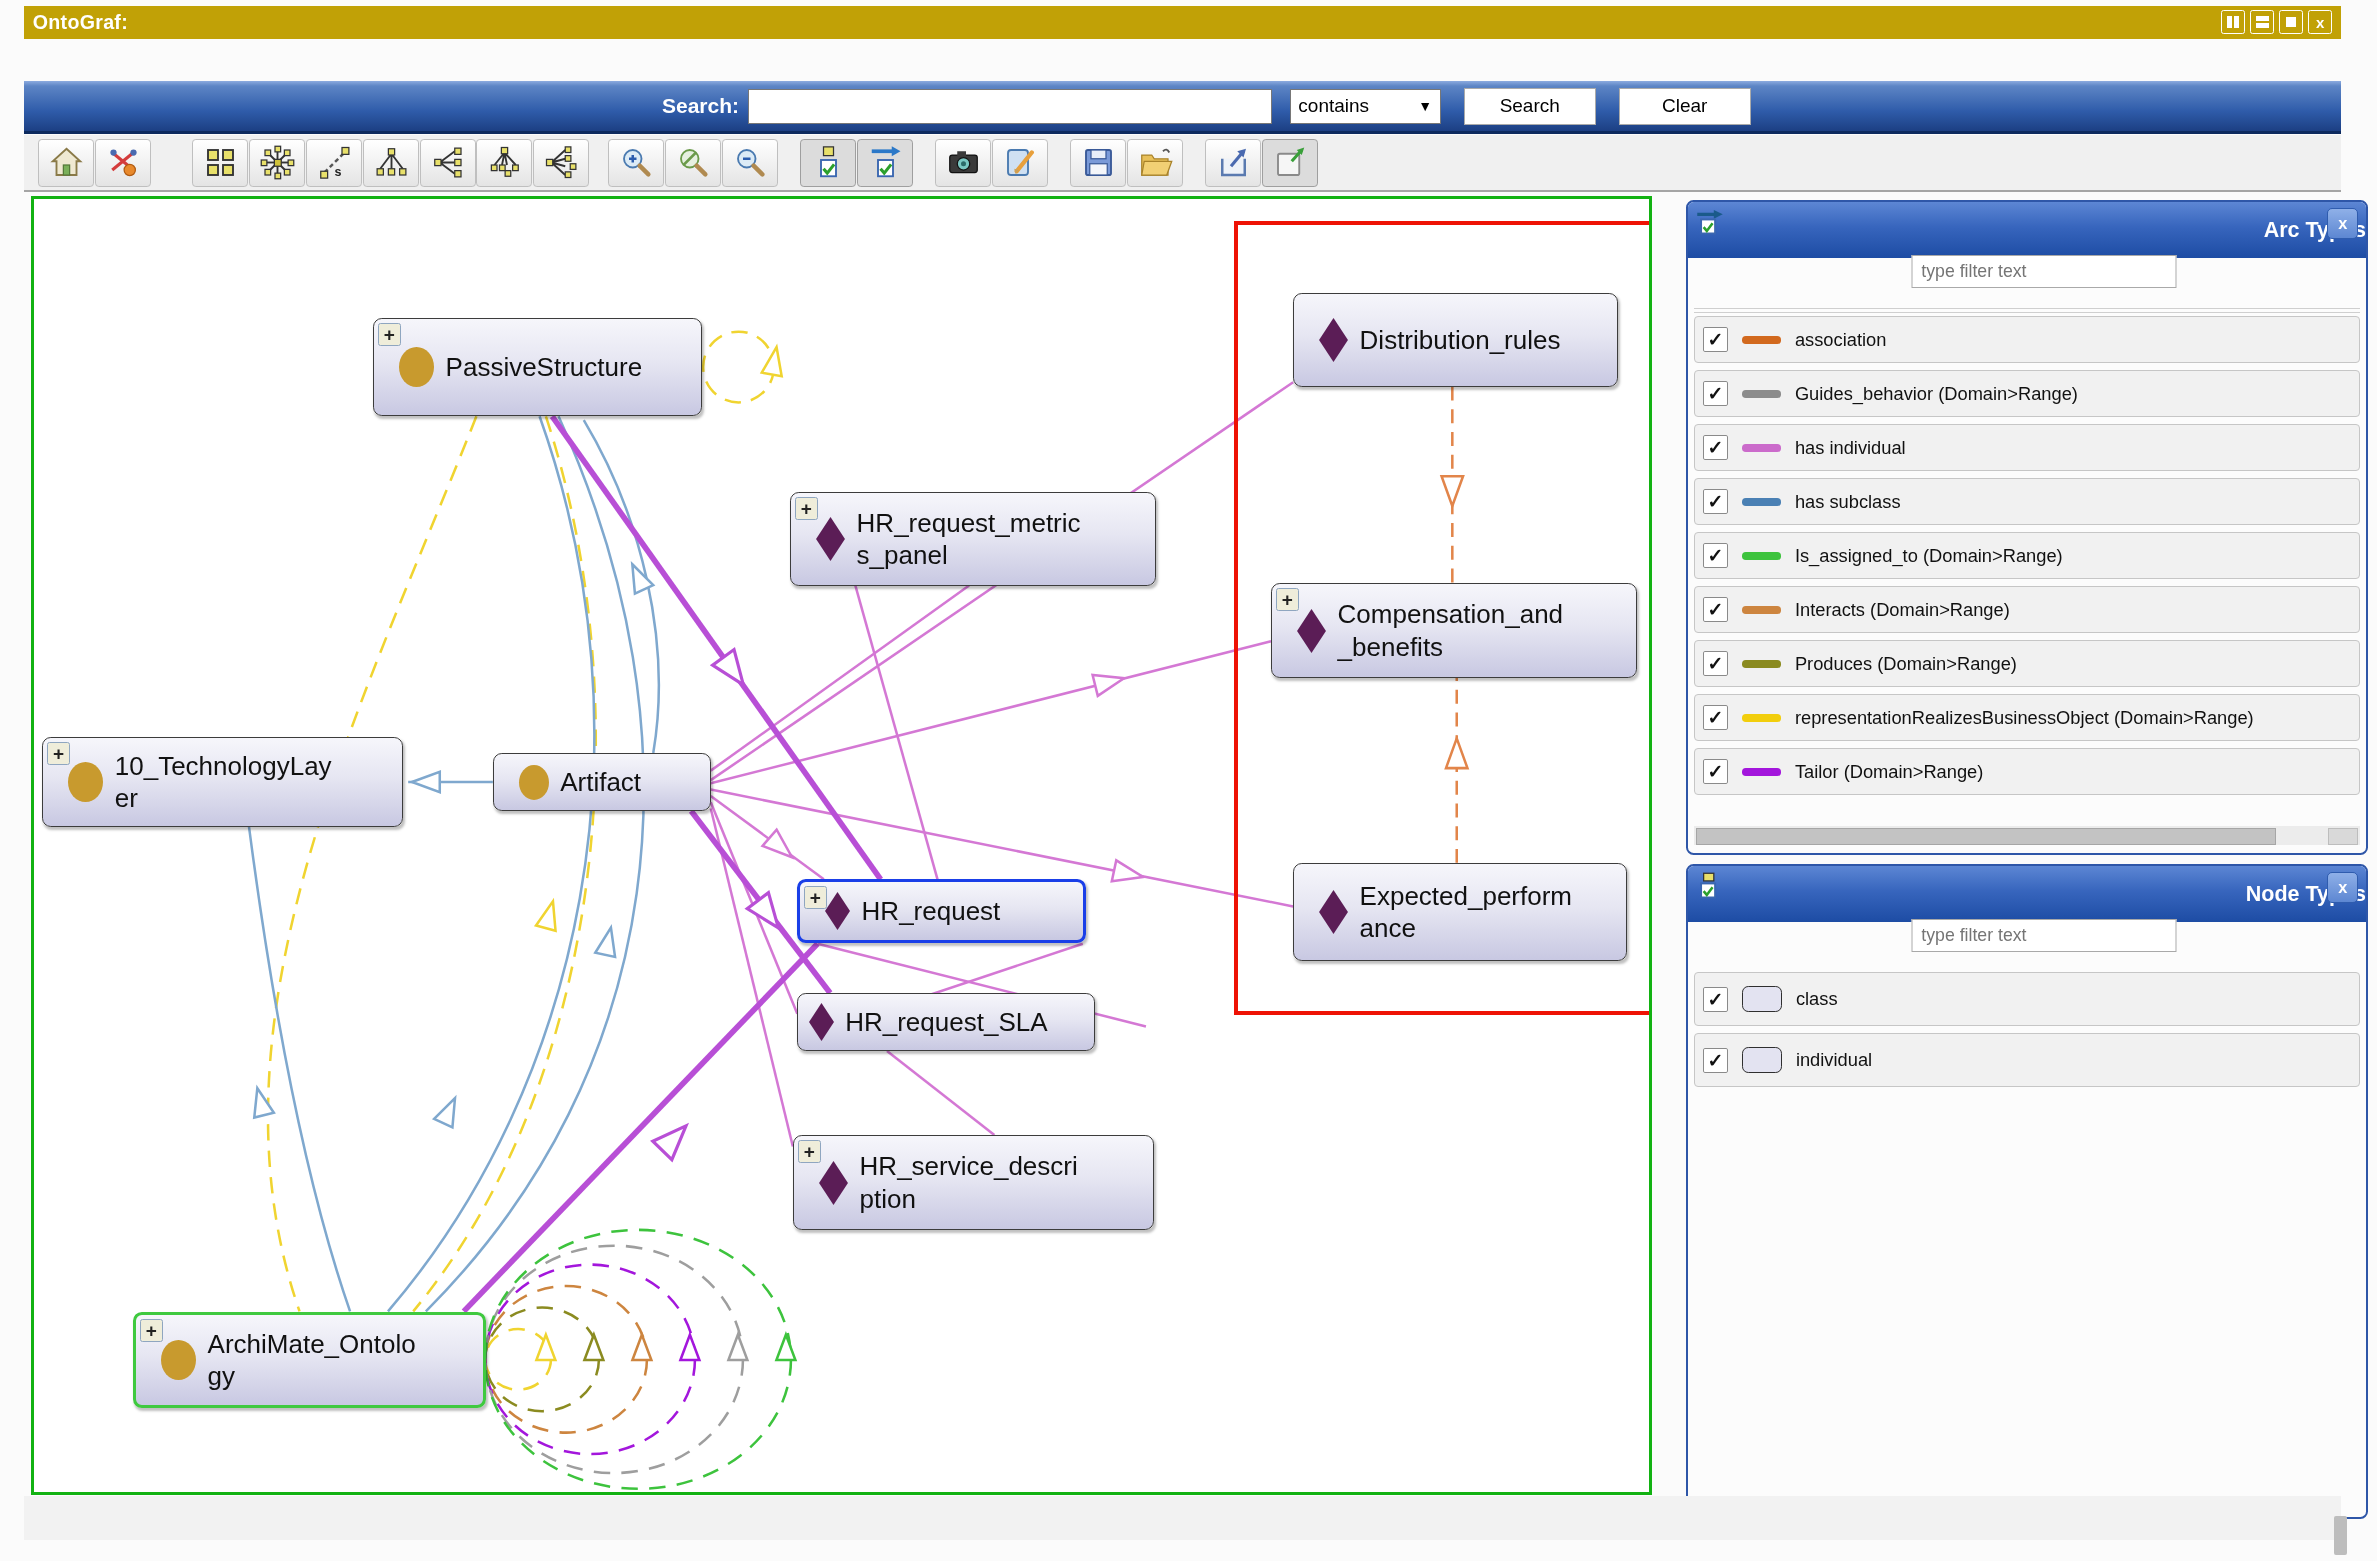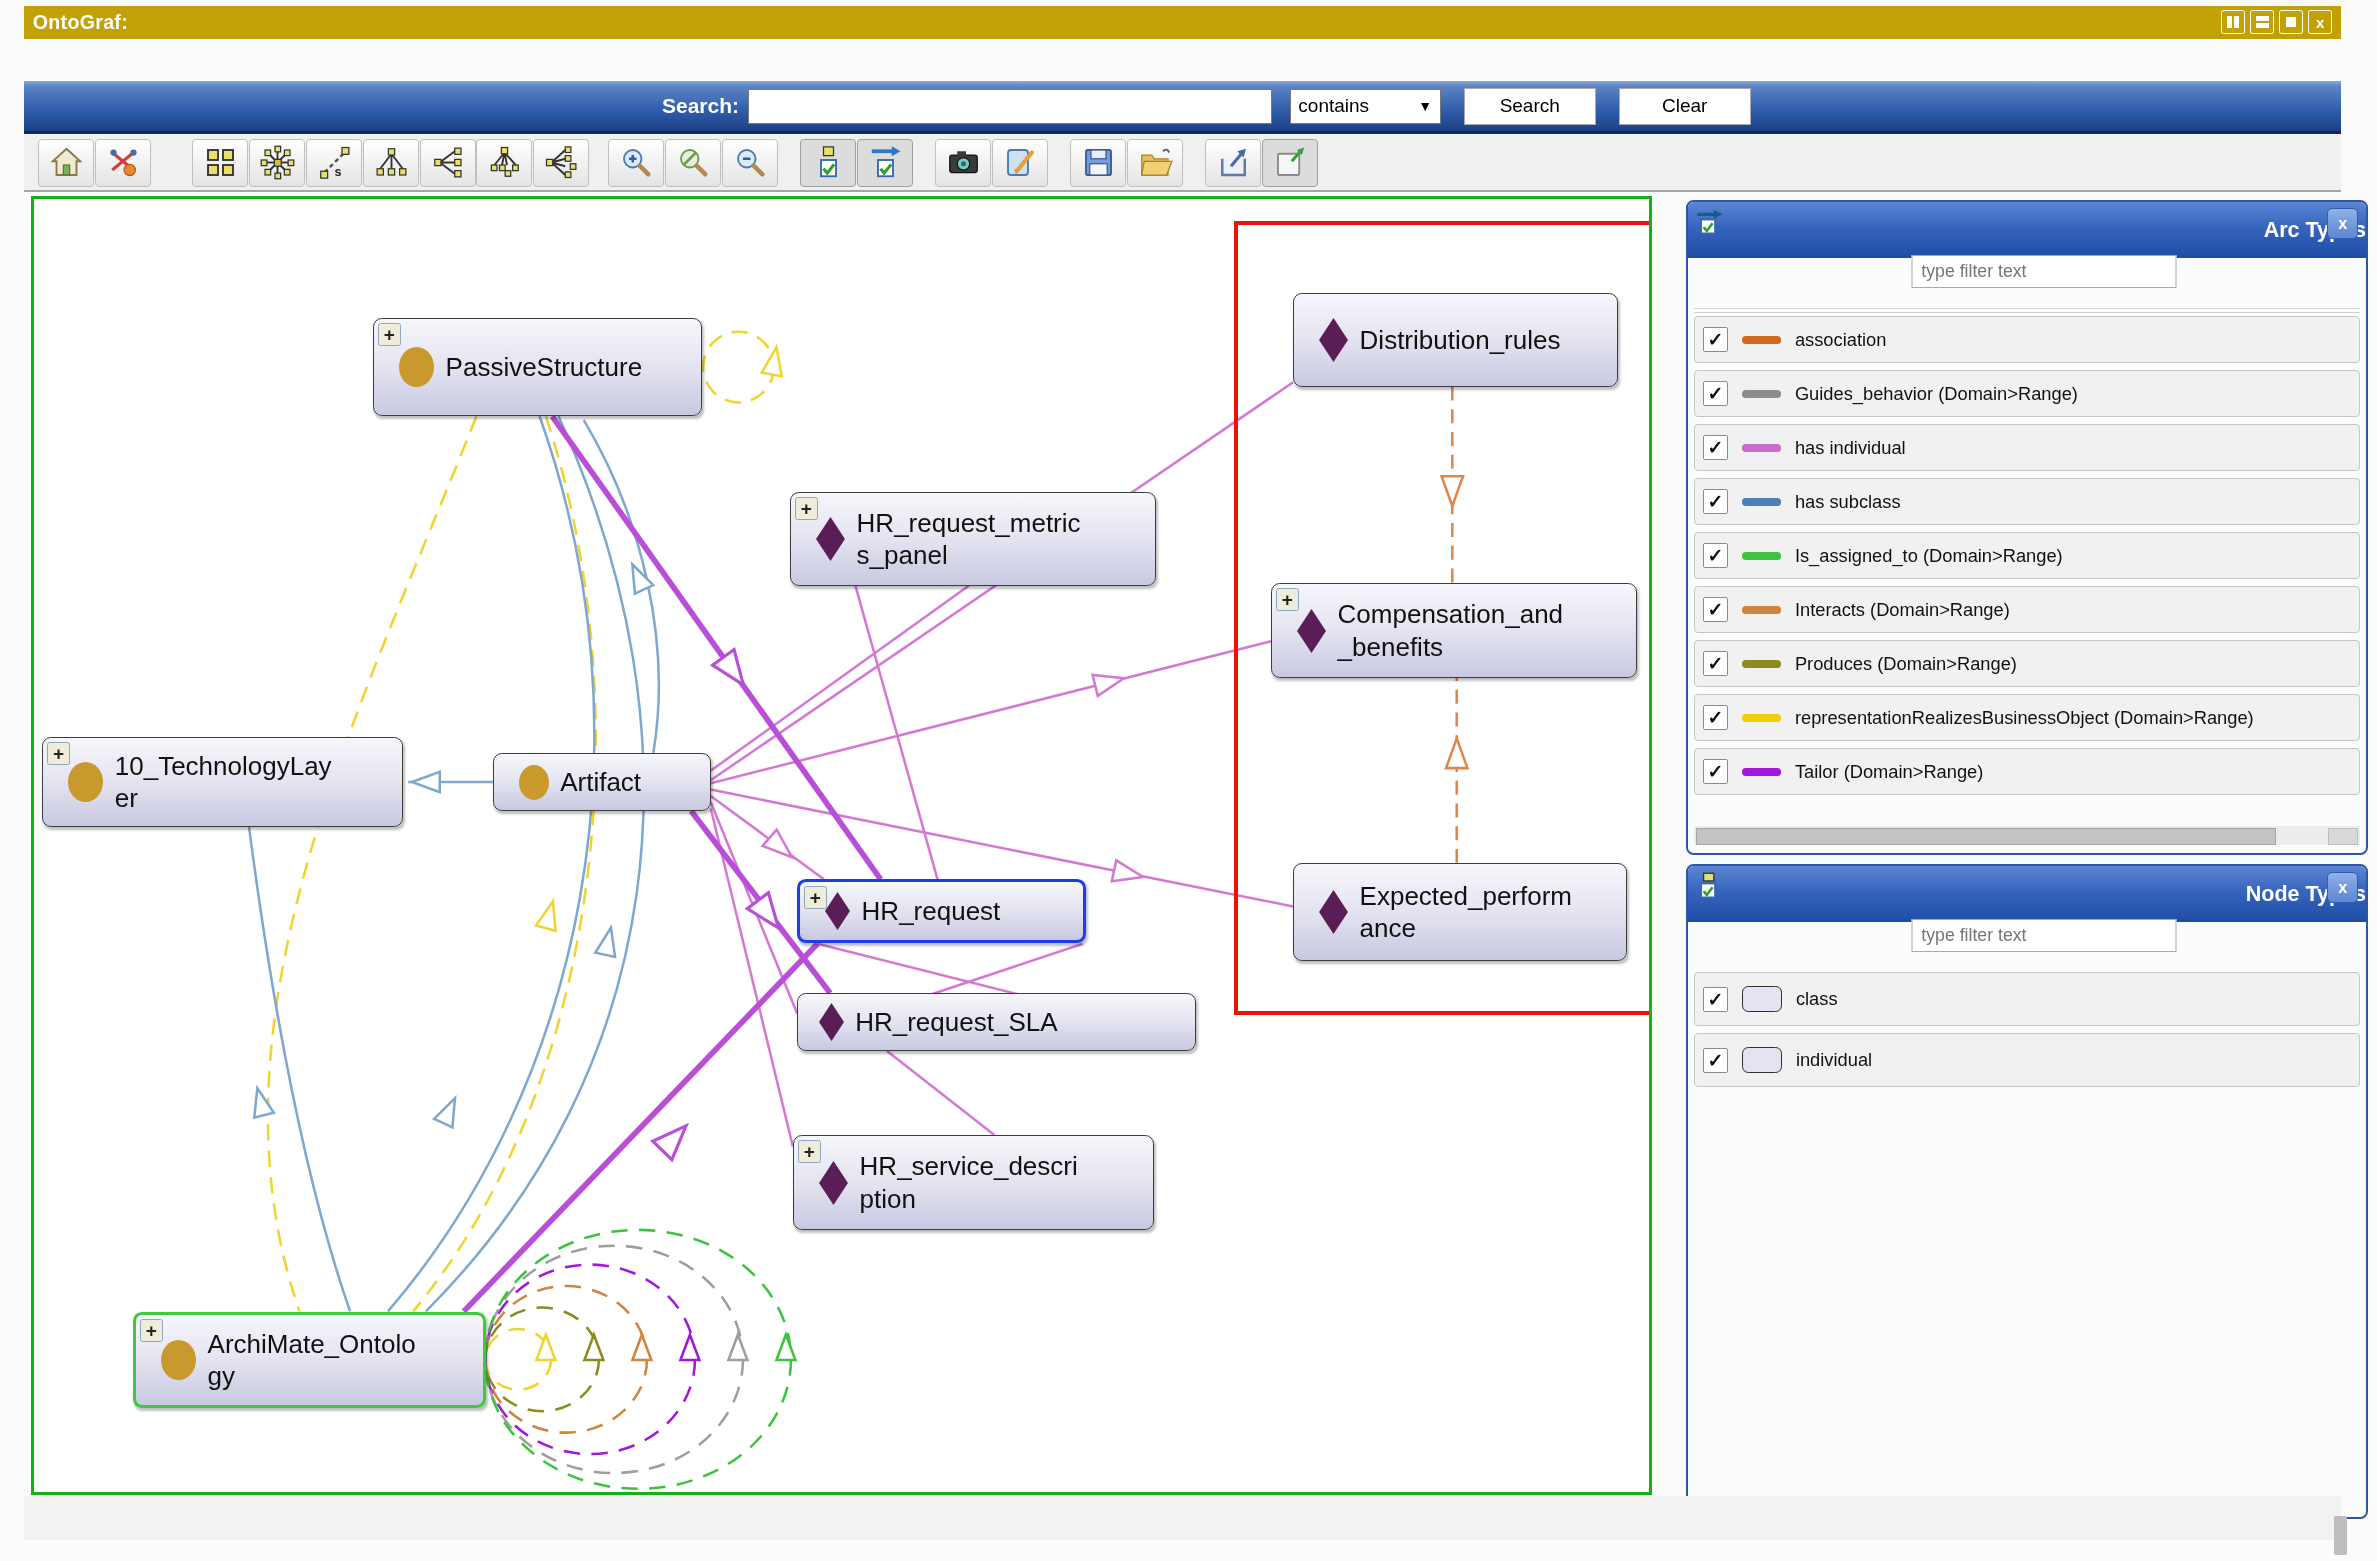--- a/index.html
+++ b/index.html
@@ -438,21 +438,21 @@
     </div>
 
     <div class="gnode selected" style="left:763px;top:680px;width:289px;height:64px">
       <span class="plus">+</span>
       <svg class="ic-diamond" viewBox="0 0 46 70" style="width:25px;height:38px">
           <polygon points="23,0 46,35 23,70 0,35" fill="#5b1d56"></polygon>
         </svg>
       <span class="nlabel">HR_request</span>
     </div>
 
-    <div class="gnode" style="left:763px;top:794px;width:399px;height:58px;padding-left:12px">
+    <div class="gnode" style="left:763px;top:794px;width:298px;height:58px;padding-left:2px">
       <svg class="ic-diamond" viewBox="0 0 46 70" style="width:25px;height:38px">
           <polygon points="23,0 46,35 23,70 0,35" fill="#5b1d56"></polygon>
         </svg>
       <span class="nlabel">HR_request_SLA</span>
     </div>
 
     <div class="gnode" style="left:759px;top:936px;width:361px;height:95px">
       <span class="plus">+</span>
       <svg class="ic-diamond" viewBox="0 0 46 70">
           <polygon points="23,0 46,35 23,70 0,35" fill="#5b1d56"></polygon>

